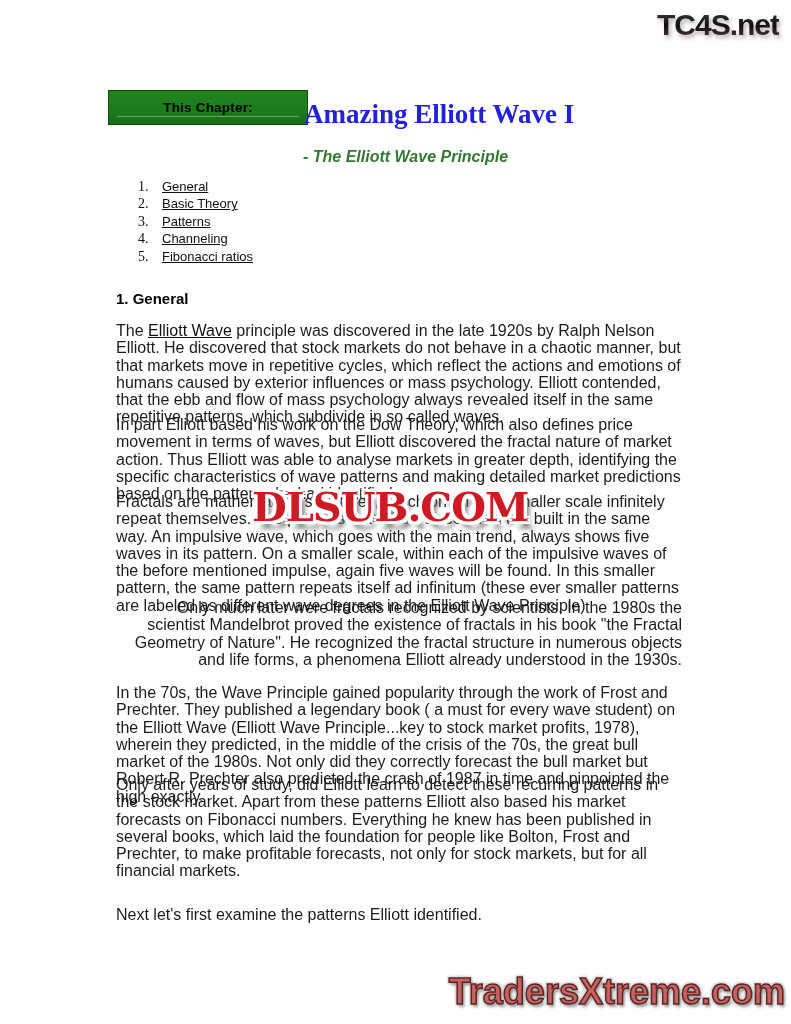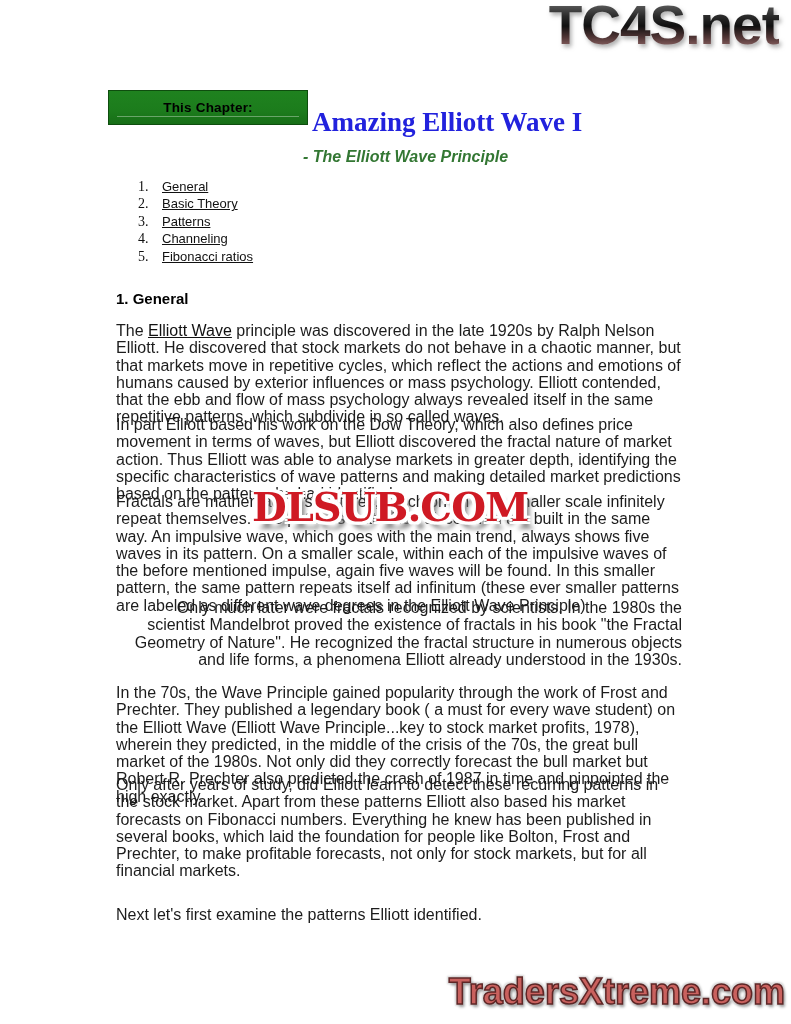--- a/index.html
+++ b/index.html
@@ -14,21 +14,21 @@
   html,body{margin:0;padding:0;background:#fff;}
   .page{
     position:relative;width:791px;height:1024px;background:#ffffff;
     overflow:hidden;font-family:"Liberation Sans",sans-serif;color:var(--body-text);
   }
 
   
   .header-logo{
     position:absolute;top:0px;right:12px;
     font-family:"Liberation Sans",sans-serif;
-    font-weight:900;font-size:55px;letter-spacing:-1px;line-height:50px;
+    font-weight:900;font-size:30px;letter-spacing:-1px;line-height:50px;
     background:linear-gradient(180deg,#6d6d6d 0%,#2b2b2b 32%,#101010 52%,#4e3434 74%,#9b6f6f 100%);
     -webkit-background-clip:text;background-clip:text;color:transparent;
     filter:drop-shadow(2px 3px 2px rgba(110,110,110,0.55));
     cursor:pointer;
   }
 
   
   .chapter-banner{
     position:absolute;left:108px;top:90px;width:200px;height:35px;
     background:linear-gradient(180deg,#1f821f 0%,var(--banner-green) 60%,#176e17 100%);
@@ -37,21 +37,21 @@
   }
   .chapter-banner::after{
     content:"";position:absolute;left:8px;right:8px;bottom:7px;height:1px;
     background:rgba(255,255,255,0.35);
   }
   .chapter-banner .banner-label{
     font-weight:bold;font-size:13.5px;color:#000;letter-spacing:0.2px;
   }
 
   .page-title{
-    position:absolute;left:304px;top:98px;margin:8px;
+    position:absolute;left:304px;top:98px;margin:0;
     font-family:"Liberation Serif",serif;font-weight:bold;
     font-size:27px;line-height:32px;color:var(--title-blue);white-space:nowrap;
   }
   .page-subtitle{
     position:absolute;left:303px;top:148px;
     font-weight:bold;font-style:italic;font-size:16px;color:var(--subtitle-green);
     white-space:nowrap;
     text-align:right;
   }
 

